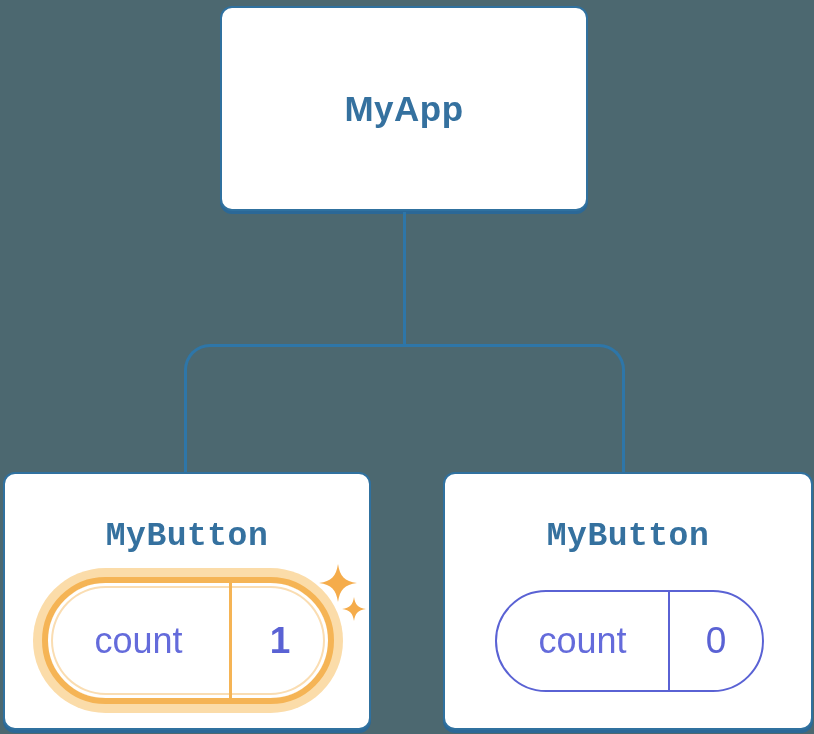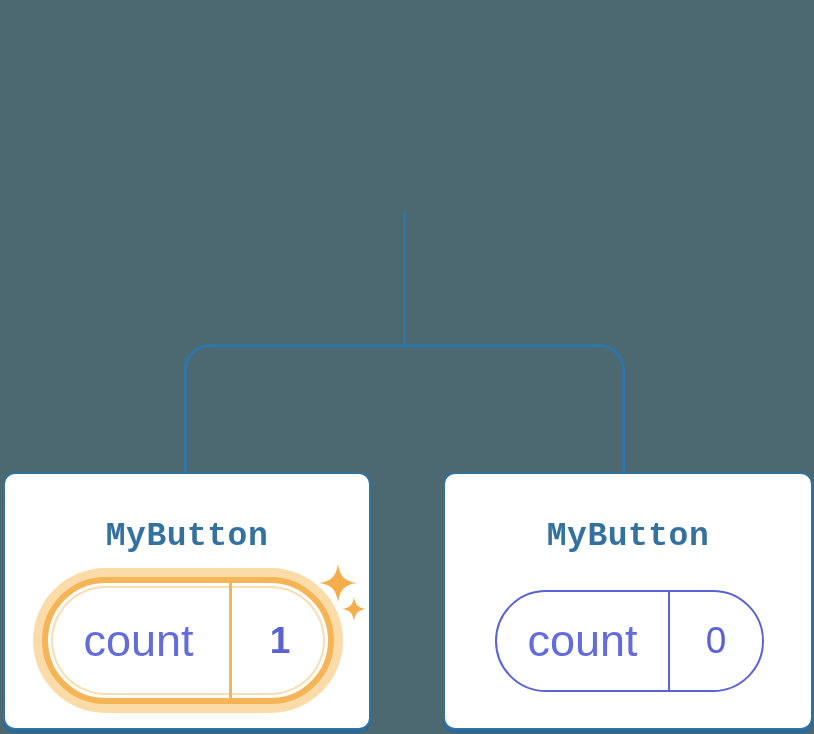--- a/index.html
+++ b/index.html
@@ -72,21 +72,21 @@
   }
   .pill-plain {
     left: 50px; top: 116px; width: 269px; height: 102px;
     border: 2px solid #5A62D4;
   }
   .pill-cell {
     display: flex;
     align-items: center;
     justify-content: center;
     color: #646BDB;
-    font-size: 45px;
+    font-size: 36px;
   }
   .pill-cell-key { flex: 1 1 auto; }
   .pill-highlight .pill-cell-value {
     flex: 0 0 96px;
     border-left: 3px solid #F5B455;
     font-weight: bold;
     font-size: 37px;
     color: #5A62D4;
   }
   .pill-plain .pill-cell-value {
@@ -97,20 +97,23 @@
   }
   .sparkle { position: absolute; }
   .sparkle-large { left: 314px; top: 90px;  width: 38px; height: 38px; }
   .sparkle-small { left: 337px; top: 123px; width: 24px; height: 24px; }
 </style>
 </head>
 <body>
 
 <div class="stage">
 
+  <div class="card card-root">
+    <div class="node-title">MyApp</div>
+  </div>
 
   <div class="connector-stem"></div>
   <div class="connector-bracket"></div>
 
   <div class="card card-child-left">
     <div class="node-title child-title">MyButton</div>
 
     <div class="pill pill-highlight">
       <div class="pill-cell pill-cell-key">count</div>
       <div class="pill-cell pill-cell-value">1</div>

